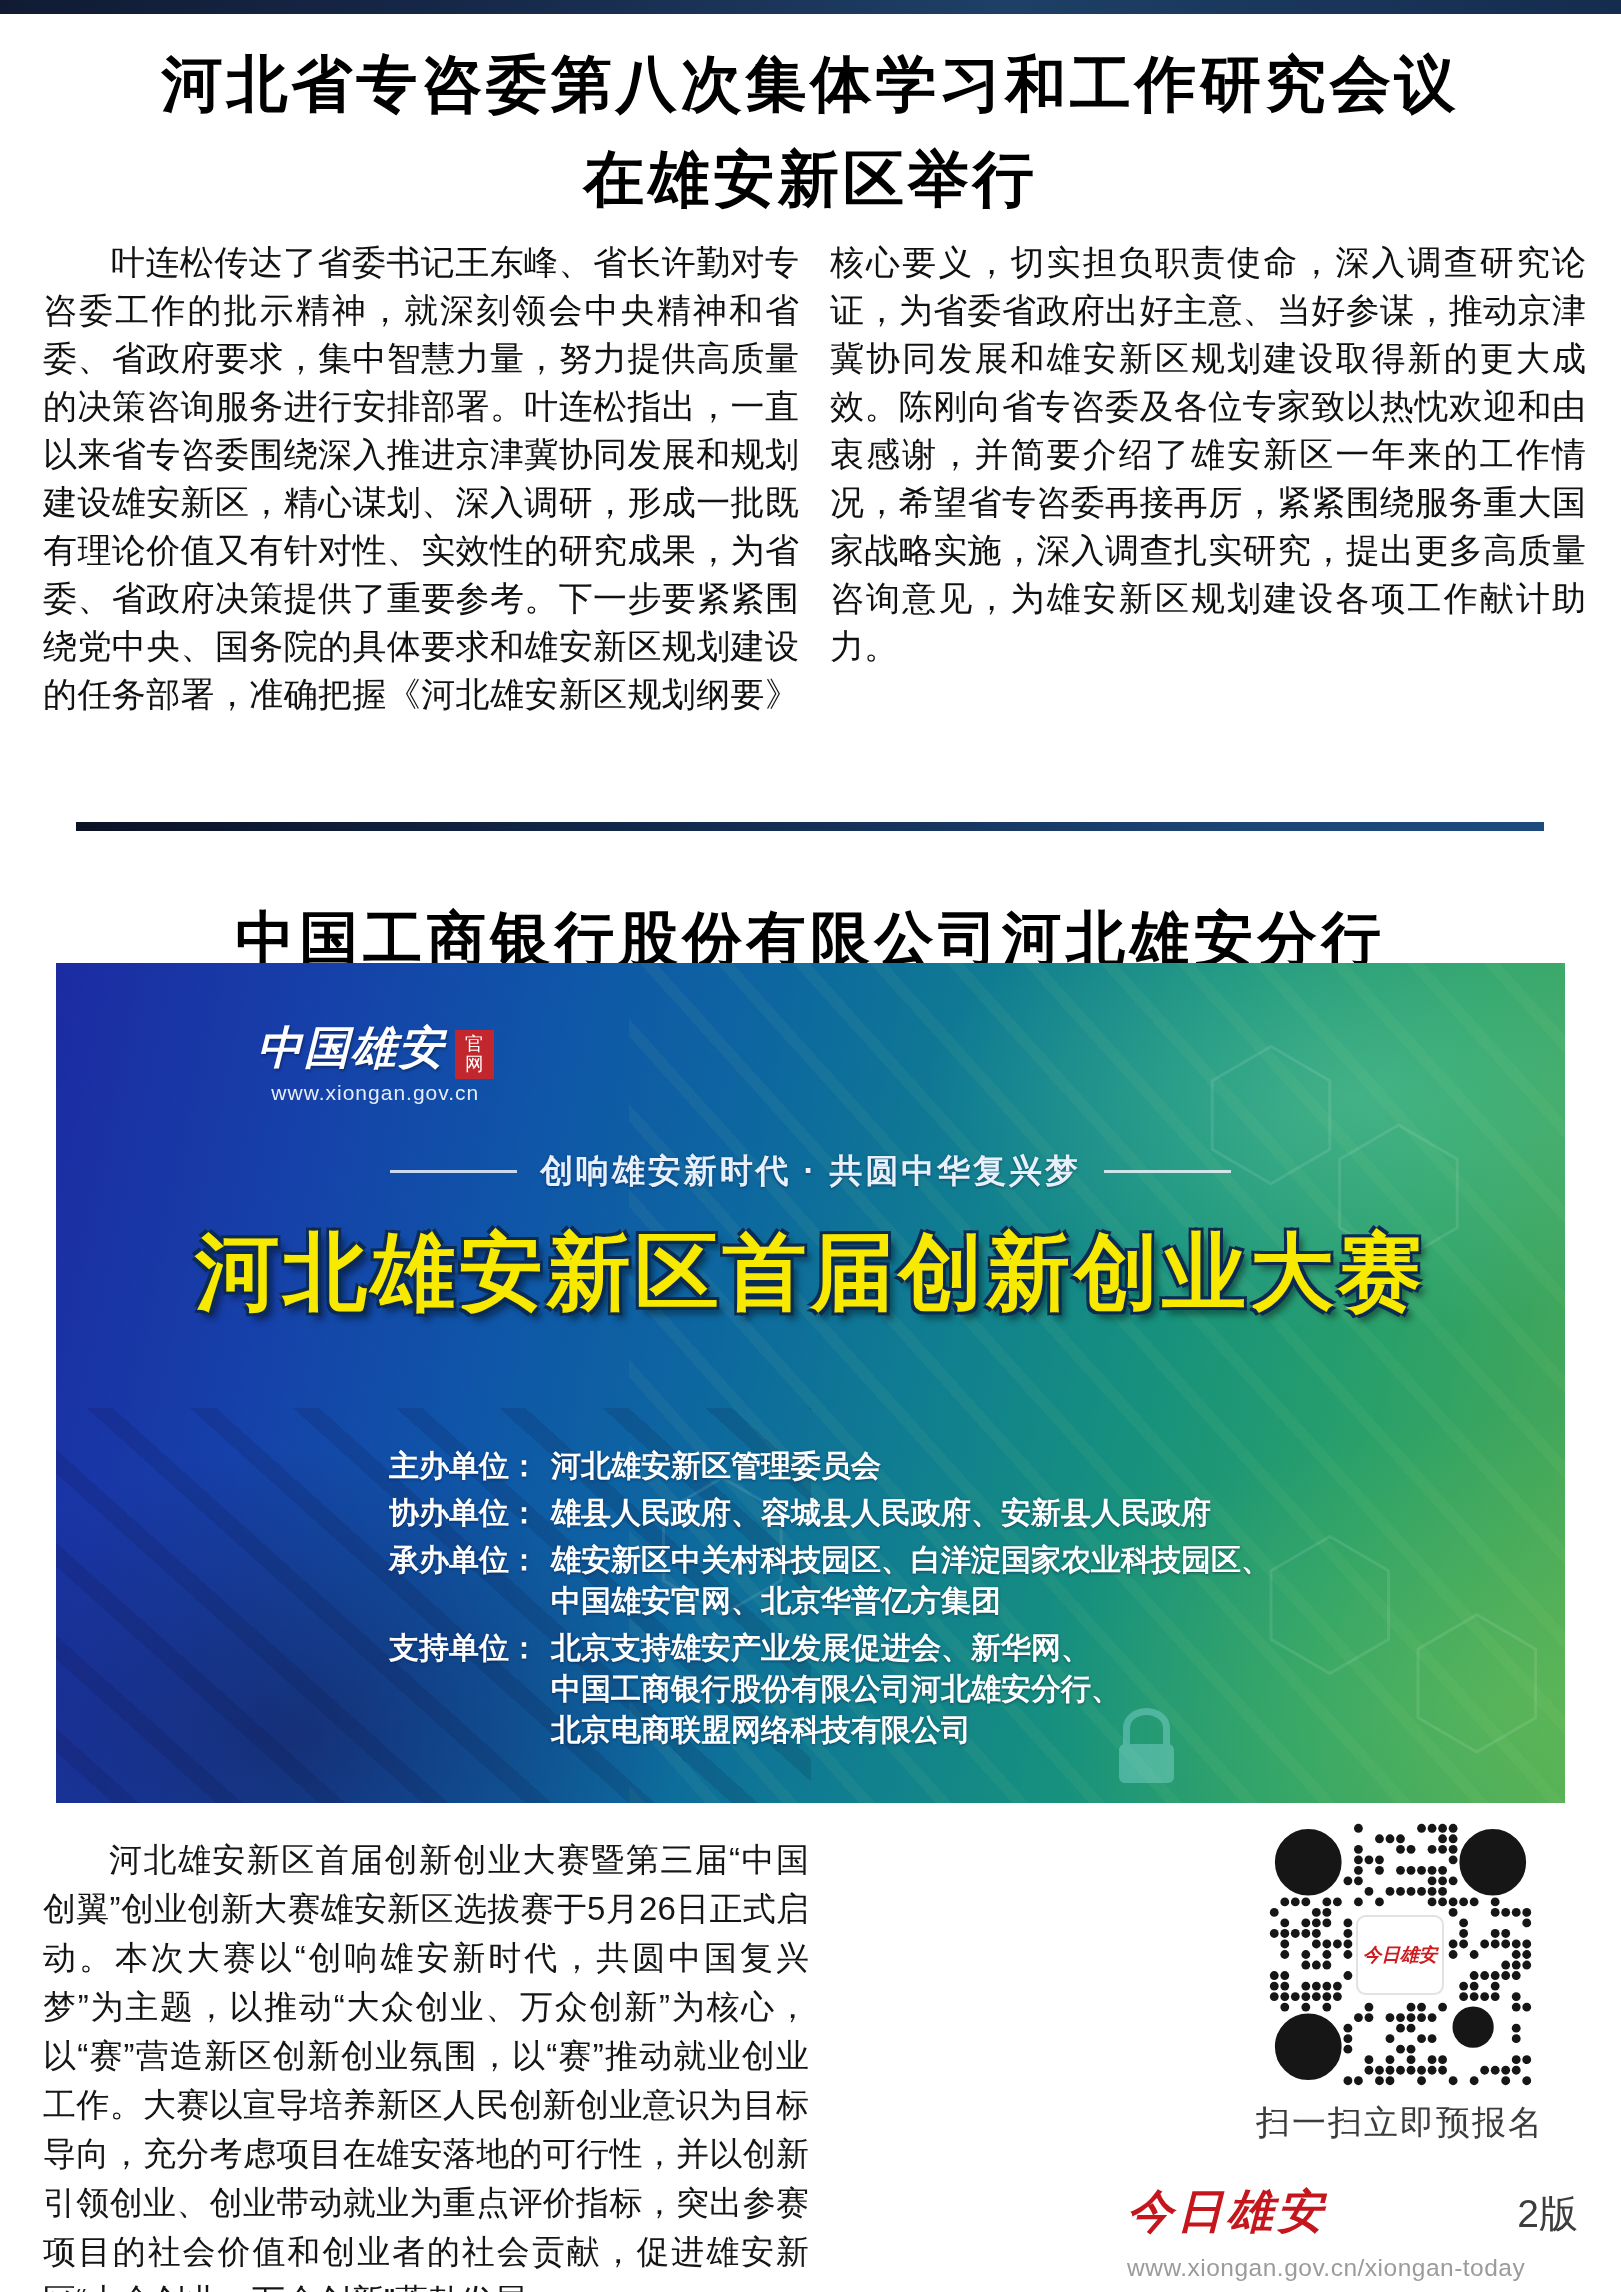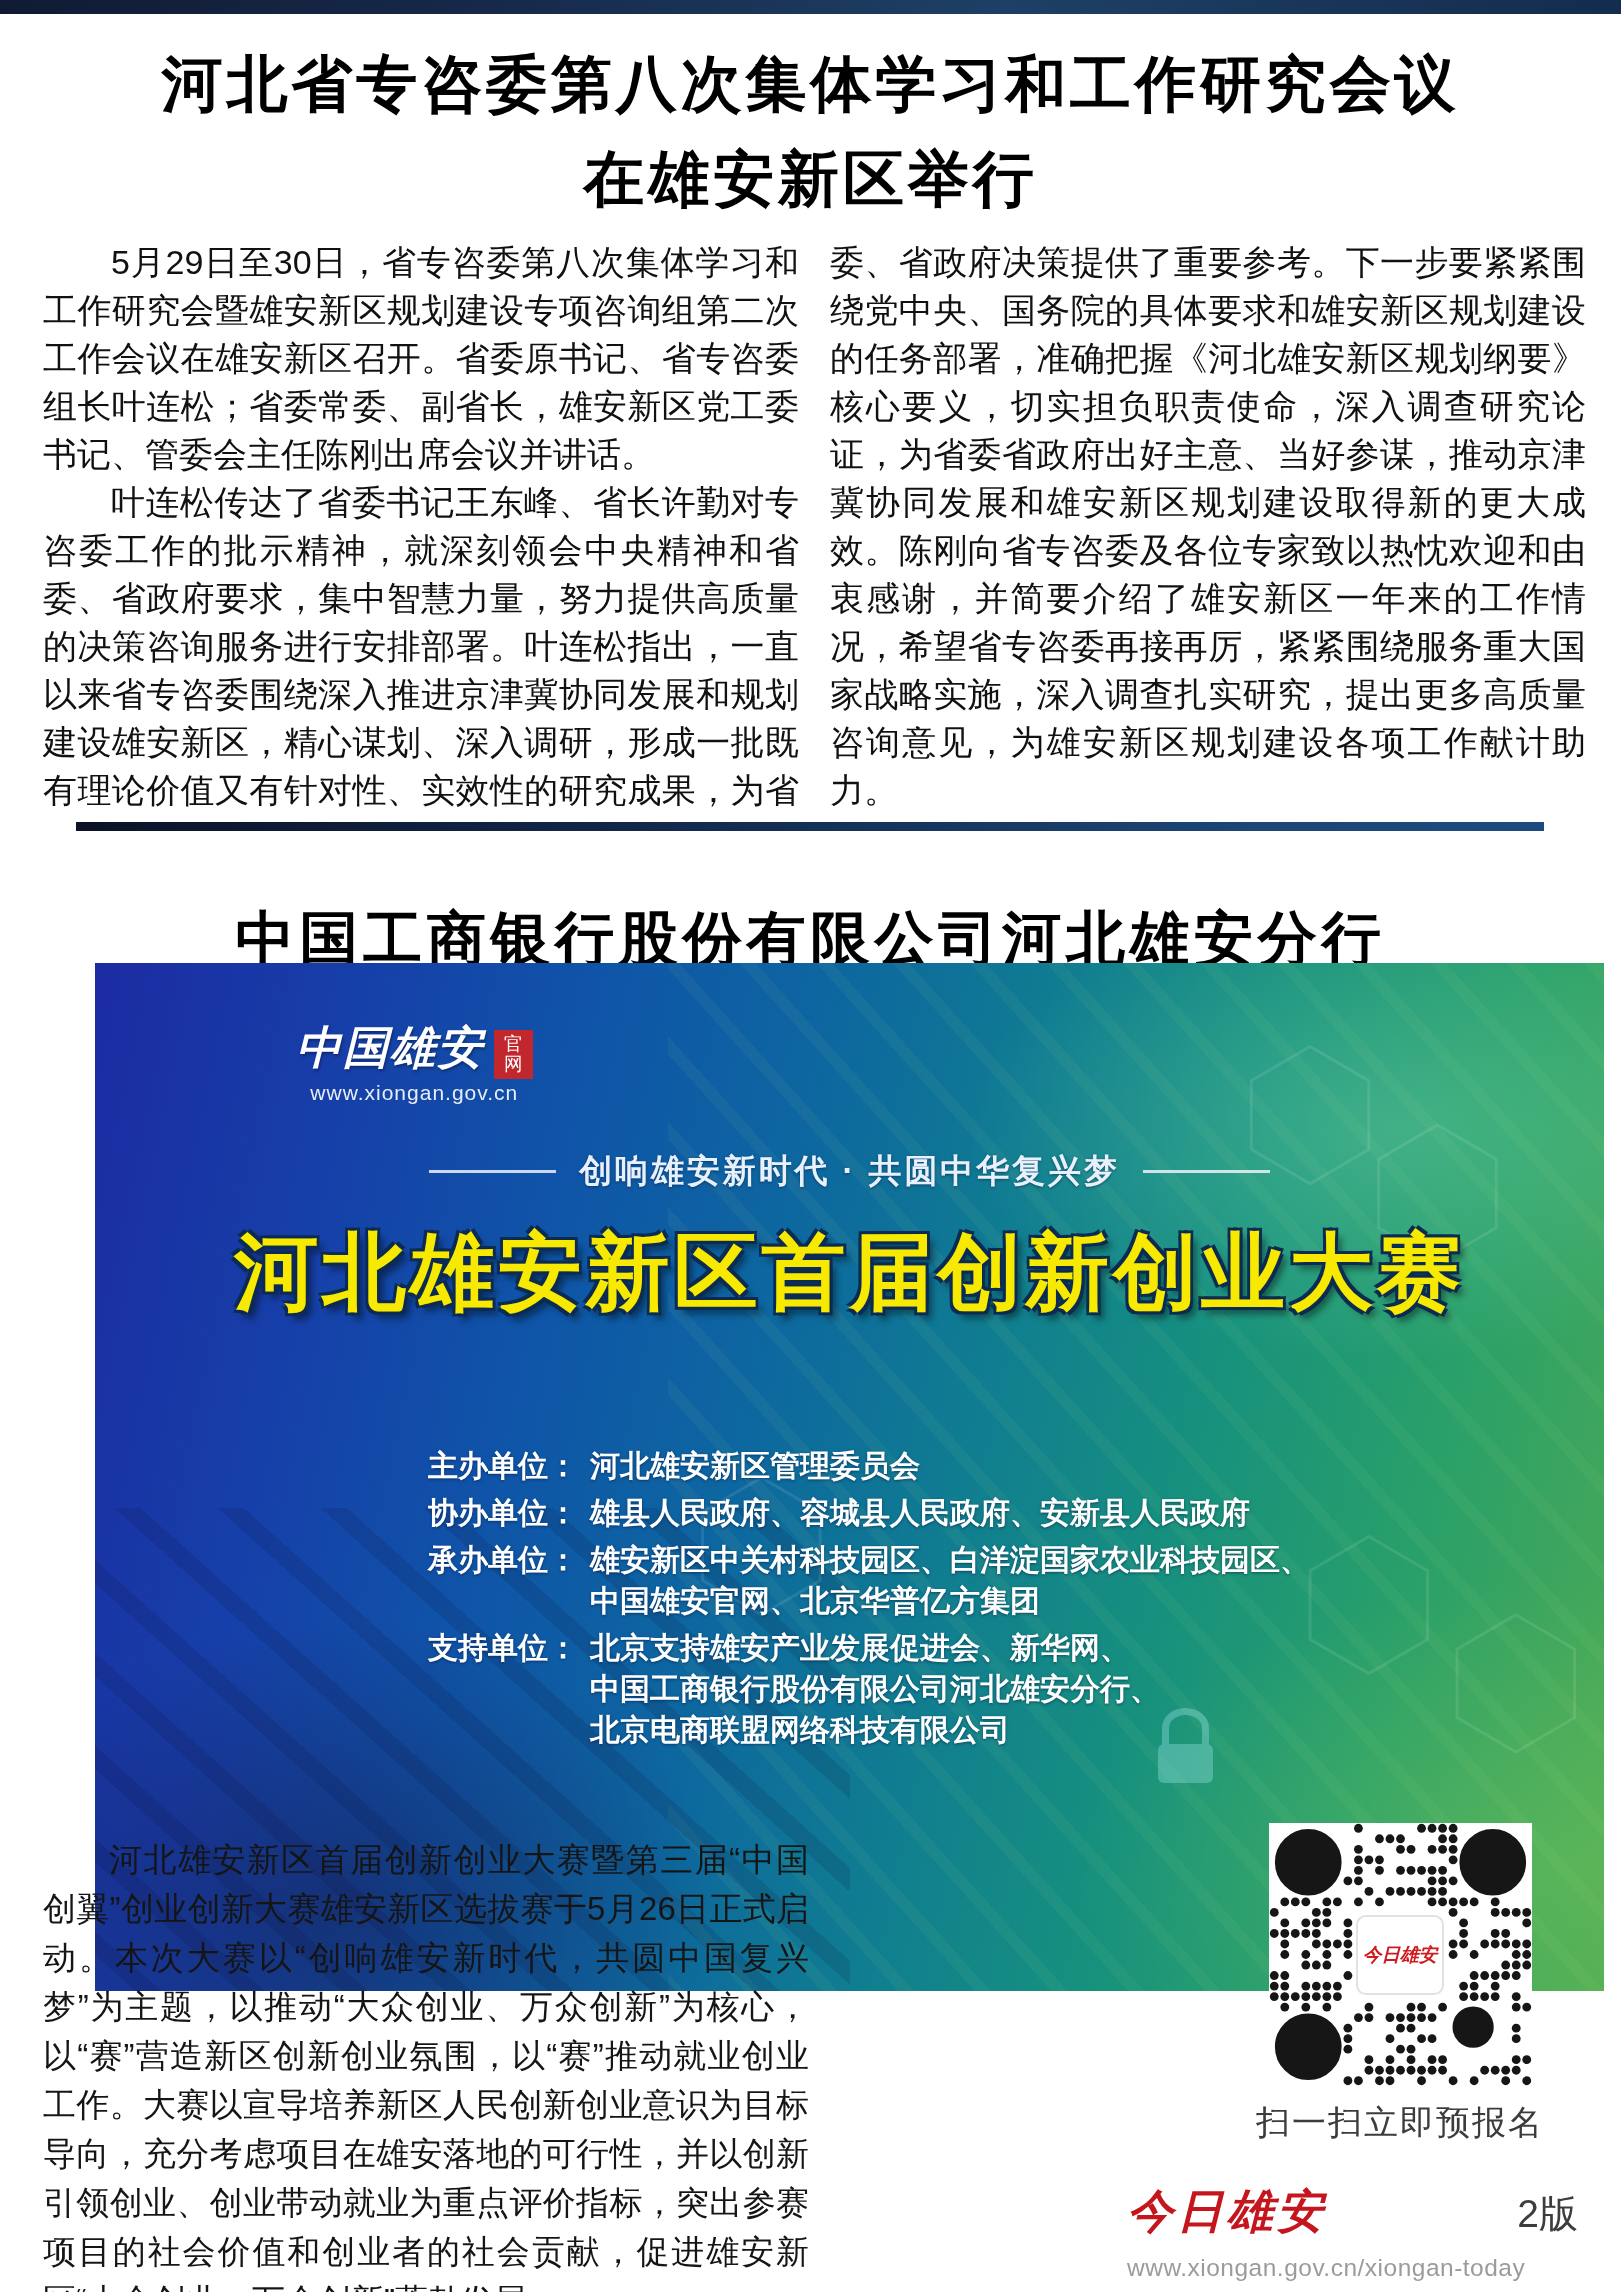--- a/index.html
+++ b/index.html
@@ -33,27 +33,26 @@
     background:linear-gradient(90deg,#0b1226 0%,#132c50 45%,#1c4676 80%,#1d4a7e 100%);
   }
   
   .a2-title{
     position:absolute; left:0; top:851px; width:1621px;
     text-align:center; font-family:"Liberation Serif","DejaVu Serif",serif;
     font-weight:700; color:#000; font-size:59px; letter-spacing:4.9px;
   }
   
   .banner{
-    position:absolute; left:56px; top:963px; width:1509px; height:1028px; overflow:hidden;
+    position:absolute; left:56px; top:963px; width:1509px; height:840px; overflow:hidden;
     background:
       radial-gradient(ellipse 608px 333px at 86% 16%, rgba(120,215,170,.38), transparent 70%),
       radial-gradient(ellipse 549px 412px at 16% 92%, rgba(25,14,60,.45), transparent 70%),
       radial-gradient(ellipse 686px 412px at 97% 88%, rgba(120,200,90,.40), transparent 70%),
       linear-gradient(102deg,#1c2ba2 0%,#1640a9 16%,#0f55a8 30%,#0d689f 44%,#107e90 57%,#17917d 70%,#2aa069 84%,#4daa54 100%);
-    margin-left: 39px;
   }
   .banner-texture{
     position:absolute; right:0; top:0; width:62%; height:100%; opacity:.45; pointer-events:none;
     background:repeating-linear-gradient(48deg, rgba(190,230,140,.12) 0 11.8px, transparent 11.8px 57px);
   }
   .banner-shore{
     position:absolute; left:-5%; bottom:-8%; width:55%; height:55%; opacity:.5; pointer-events:none;
     background:repeating-linear-gradient(42deg, rgba(10,5,40,.25) 0 17.6px, transparent 17.6px 69px);
   }
   .banner-hex{position:absolute; left:0; top:0; pointer-events:none;}
@@ -134,21 +133,20 @@
 <div class="page">
 
   <div class="topbar"></div>
 
   <header class="a1-title">
     <div>河北省专咨委第八次集体学习和工作研究会议</div>
     <div>在雄安新区举行</div>
   </header>
 
   <section class="a1-body">
-    <p>5月29日至30日，省专咨委第八次集体学习和工作研究会暨雄安新区规划建设专项咨询组第二次工作会议在雄安新区召开。省委原书记、省专咨委组长叶连松；省委常委、副省长，雄安新区党工委书记、管委会主任陈刚出席会议并讲话。</p>
     <p>叶连松传达了省委书记王东峰、省长许勤对专咨委工作的批示精神，就深刻领会中央精神和省委、省政府要求，集中智慧力量，努力提供高质量的决策咨询服务进行安排部署。叶连松指出，一直以来省专咨委围绕深入推进京津冀协同发展和规划建设雄安新区，精心谋划、深入调研，形成一批既有理论价值又有针对性、实效性的研究成果，为省委、省政府决策提供了重要参考。下一步要紧紧围绕党中央、国务院的具体要求和雄安新区规划建设的任务部署，准确把握《河北雄安新区规划纲要》核心要义，切实担负职责使命，深入调查研究论证，为省委省政府出好主意、当好参谋，推动京津冀协同发展和雄安新区规划建设取得新的更大成效。陈刚向省专咨委及各位专家致以热忱欢迎和由衷感谢，并简要介绍了雄安新区一年来的工作情况，希望省专咨委再接再厉，紧紧围绕服务重大国家战略实施，深入调查扎实研究，提出更多高质量咨询意见，为雄安新区规划建设各项工作献计助力。</p>
 
   </section>
 
   <div class="divider"></div>
 
   <h2 class="a2-title">中国工商银行股份有限公司河北雄安分行</h2>
 
   <div class="banner">
     <div class="banner-texture"></div>

